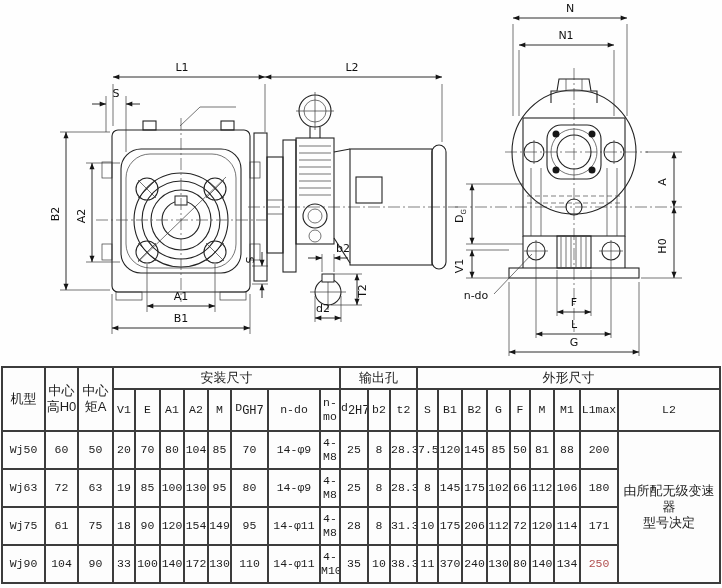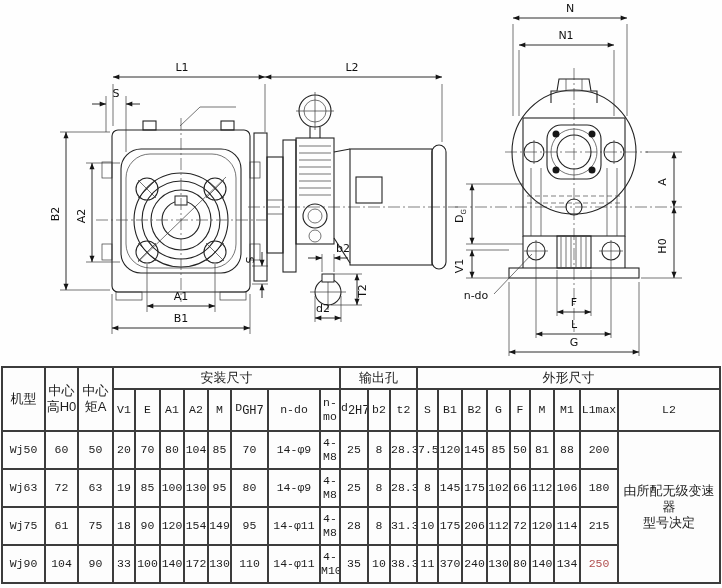--- a/index.html
+++ b/index.html
@@ -403,21 +403,21 @@
           <td>28</td>
           <td>8</td>
           <td>31.3</td>
           <td>10</td>
           <td>175</td>
           <td>206</td>
           <td>112</td>
           <td>72</td>
           <td>120</td>
           <td>114</td>
-          <td>215</td>
+          <td>171</td>
         </tr>
         <tr>
           <td>Wj90</td>
           <td>104</td>
           <td>90</td>
           <td>33</td>
           <td>100</td>
           <td>140</td>
           <td>172</td>
           <td>130</td>

